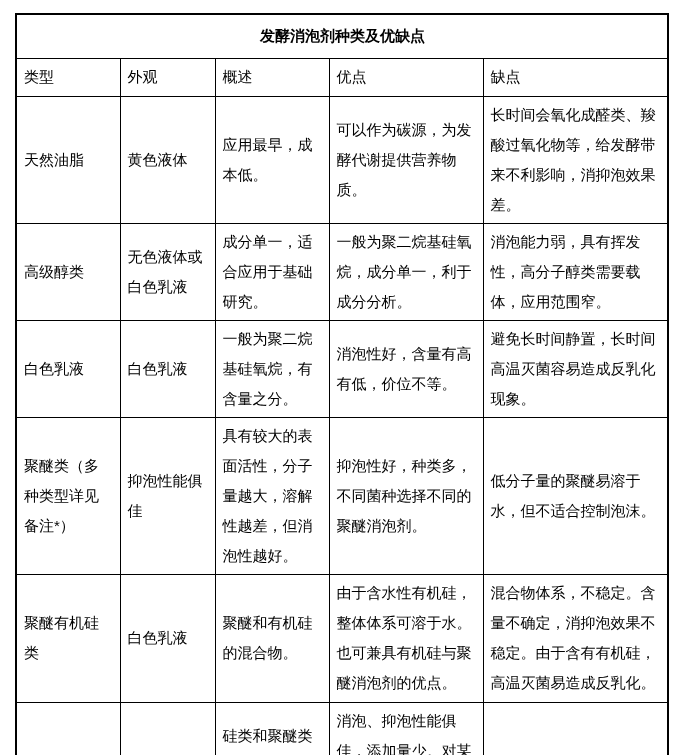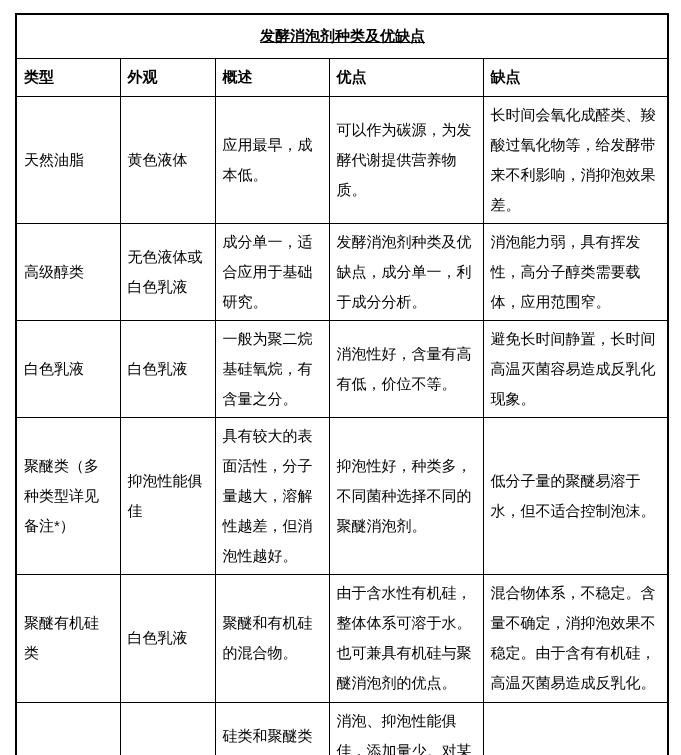--- a/index.html
+++ b/index.html
@@ -34,24 +34,23 @@
     text-align: left;
     word-break: break-all;
     overflow: hidden;
     box-sizing: border-box;
   }
   tr.title-row th {
     text-align: center;
     font-weight: bold;
     height: 44px;
     line-height: 22px;
-    text-decoration: underline;
   }
   tr.header-row th {
-    font-weight: bold;
+    font-weight: normal;
     height: 38px;
     line-height: 20px;
   }
   tr.r1 td { height: 90px; }
   tr.r2 td { height: 96px; }
   tr.r3 td { height: 92px; }
   tr.r4 td { height: 124px; margin-top: 24px; }
   tr.r5 td { height: 128px; }
   tr.r6 td { height: 121px; }
 </style>
@@ -82,21 +81,21 @@
         <td>天然油脂</td>
         <td>黄色液体</td>
         <td>应用最早，成本低。</td>
         <td>可以作为碳源，为发酵代谢提供营养物质。</td>
         <td>长时间会氧化成醛类、羧酸过氧化物等，给发酵带来不利影响，消抑泡效果差。</td>
       </tr>
       <tr class="r2">
         <td>高级醇类</td>
         <td>无色液体或白色乳液</td>
         <td>成分单一，适合应用于基础研究。</td>
-        <td>发酵消泡剂种类及优缺点，成分单一，利于成分分析。</td>
+        <td>一般为聚二烷基硅氧烷，成分单一，利于成分分析。</td>
         <td>消泡能力弱，具有挥发性，高分子醇类需要载体，应用范围窄。</td>
       </tr>
       <tr class="r3">
         <td>白色乳液</td>
         <td>白色乳液</td>
         <td>一般为聚二烷基硅氧烷，有含量之分。</td>
         <td>消泡性好，含量有高有低，价位不等。</td>
         <td>避免长时间静置，长时间高温灭菌容易造成反乳化现象。</td>
       </tr>
       <tr class="r4">

